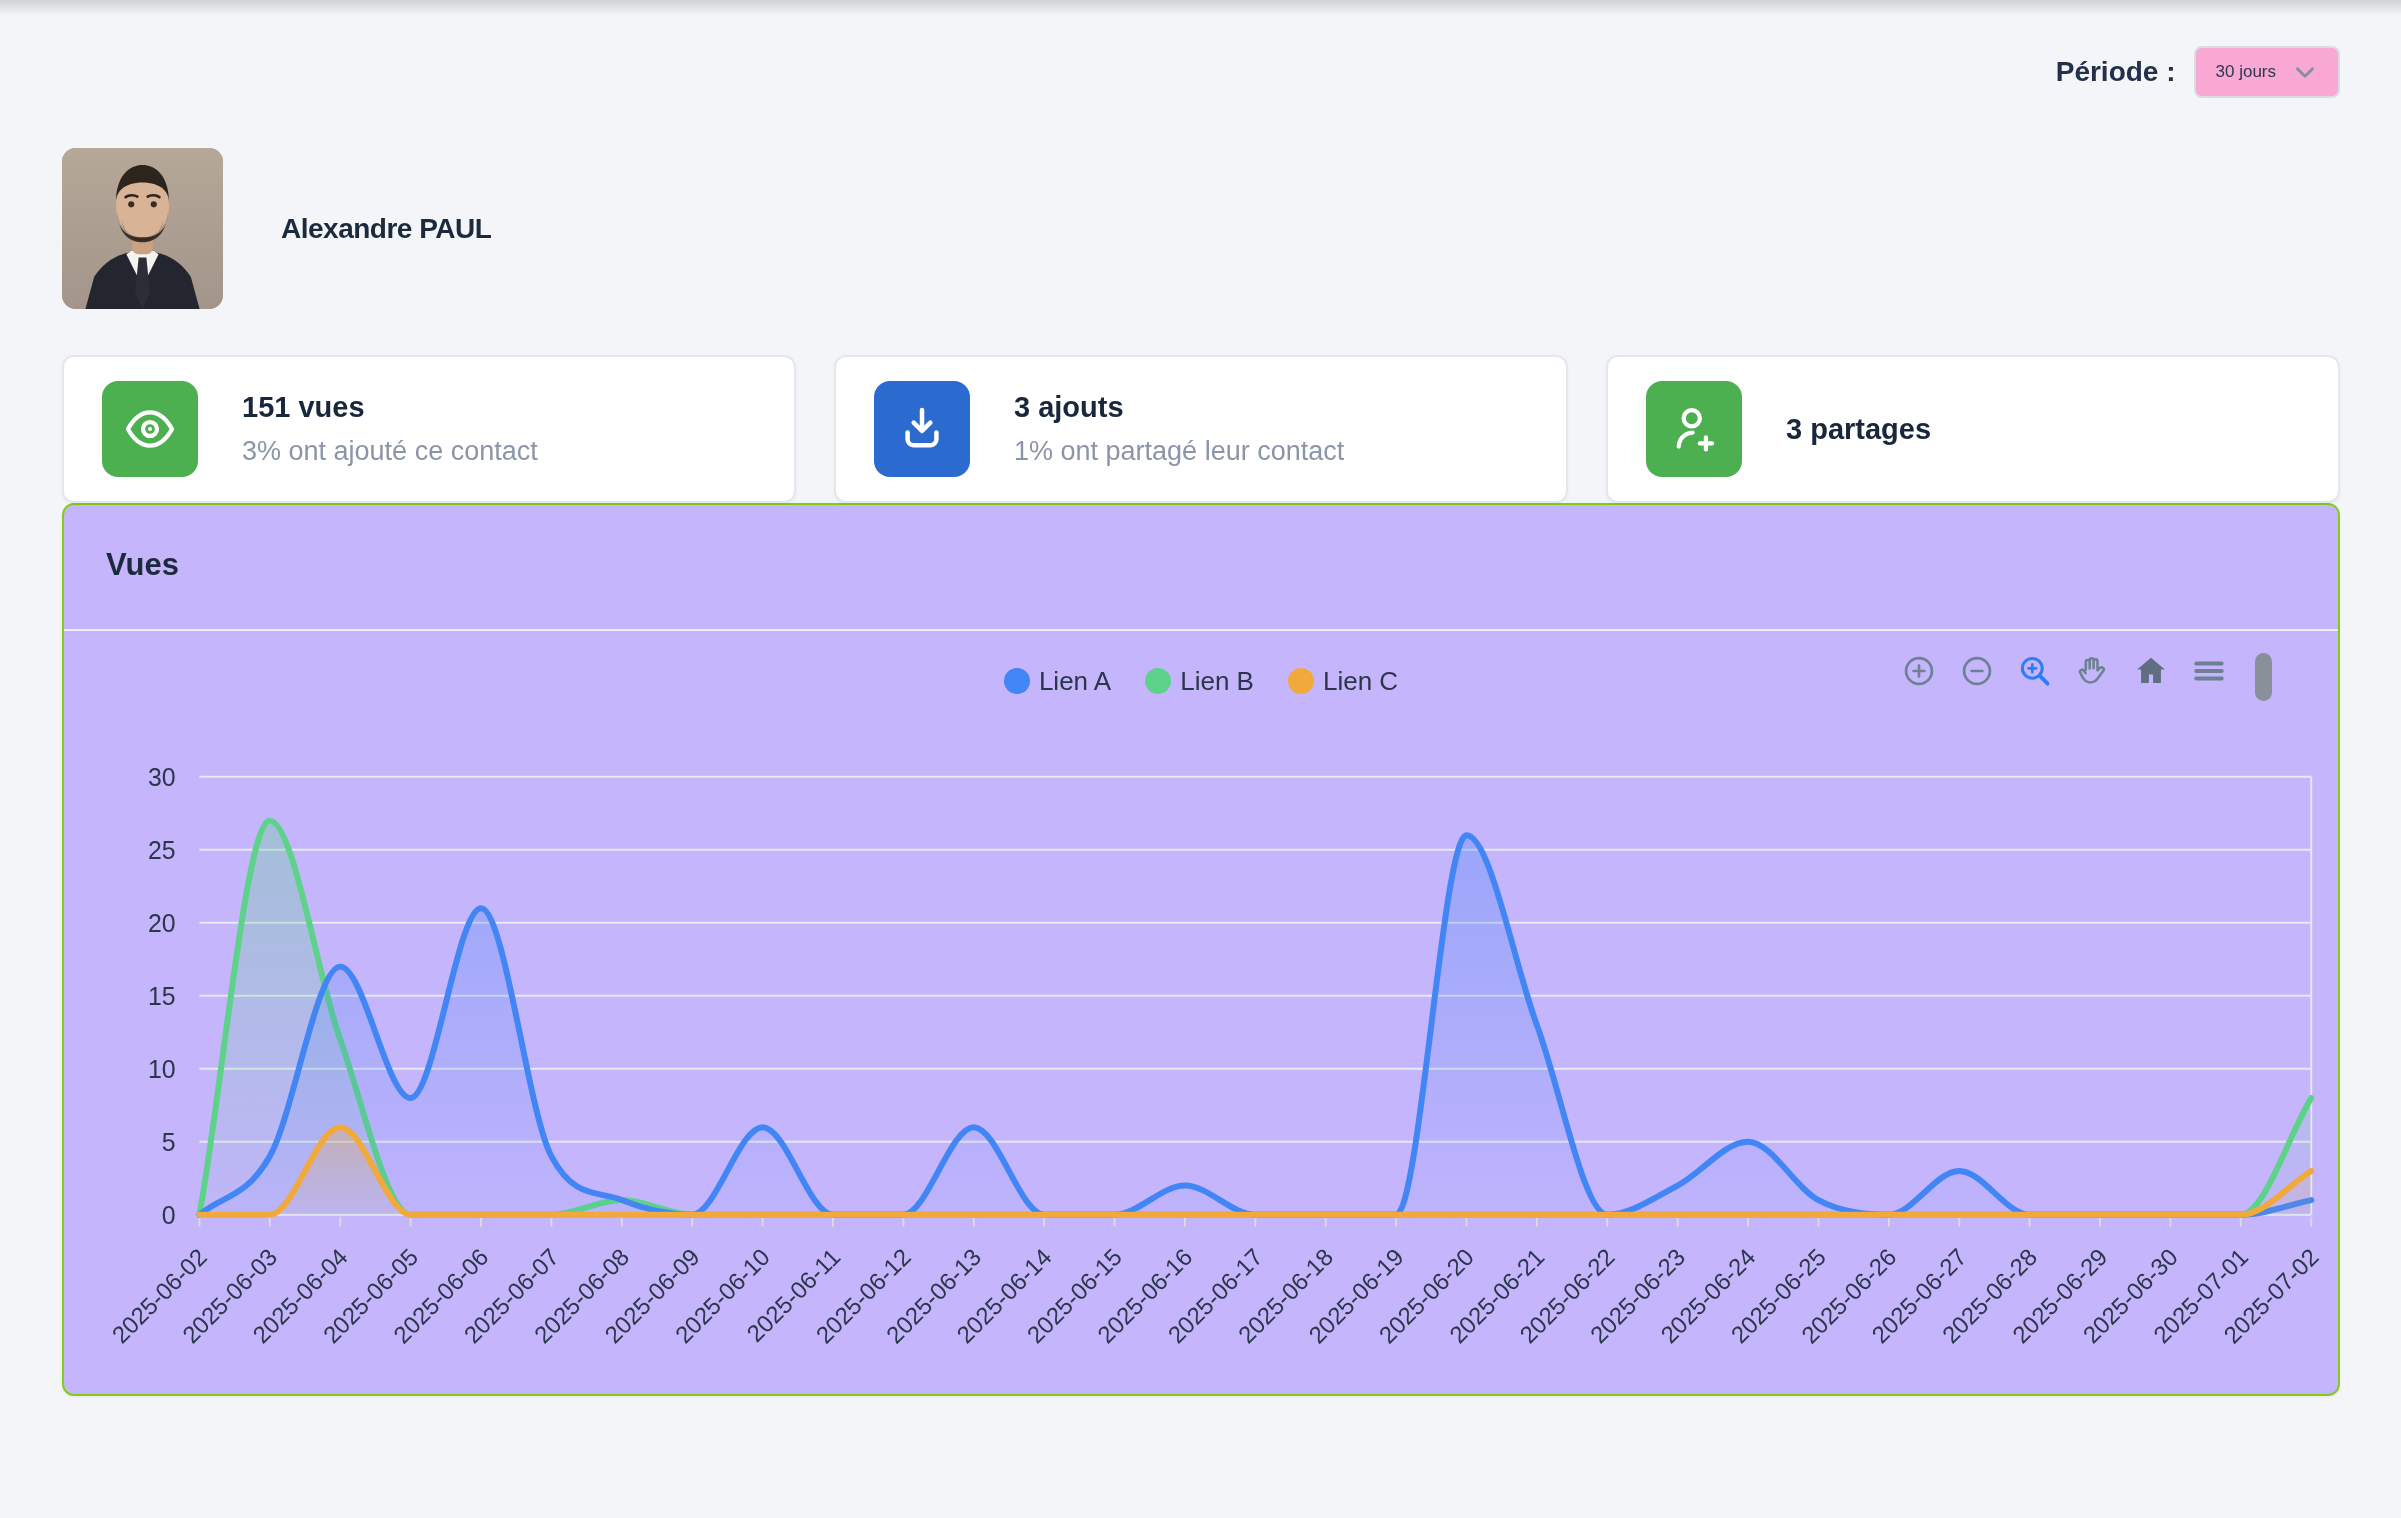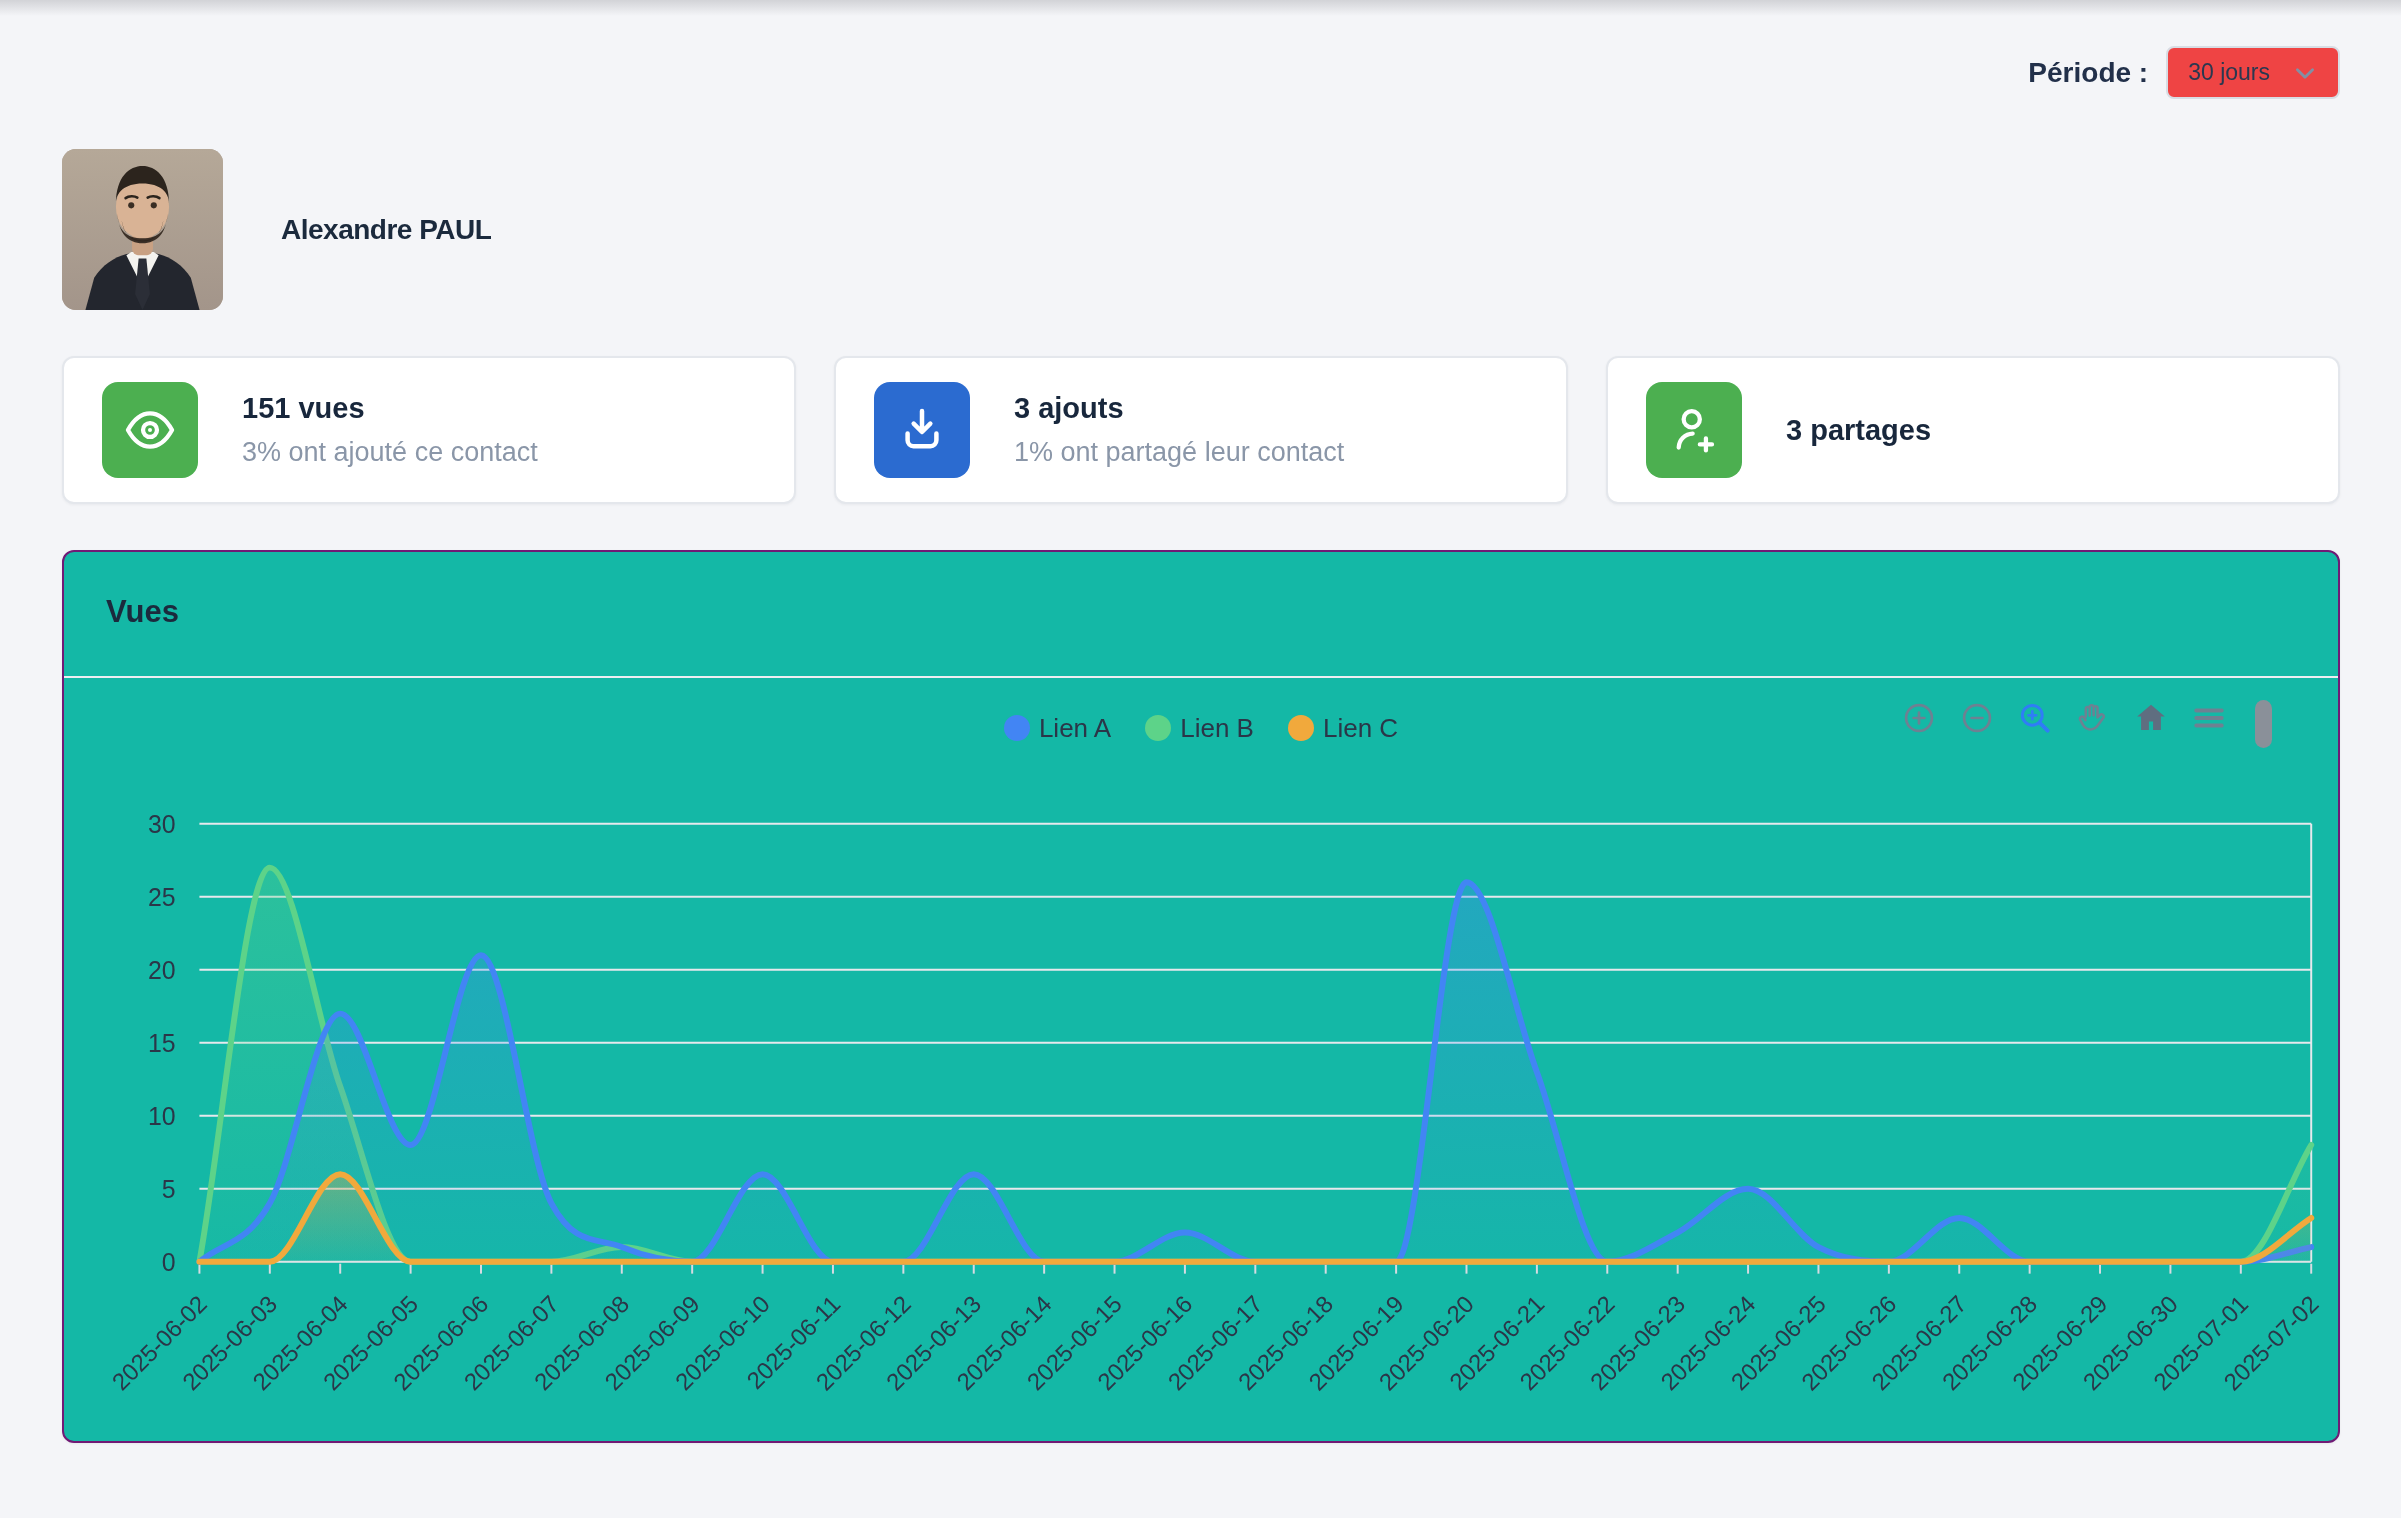--- a/index.html
+++ b/index.html
@@ -6,38 +6,38 @@
   body{
     width:2402px;height:1518px;overflow:hidden;position:relative;
     background:#f4f5f8;font-family:"Liberation Sans",sans-serif;color:#1b2a3d;
   }
   .top-shade{position:absolute;top:0;left:0;right:0;height:16px;
     background:linear-gradient(#d2d3d7,rgba(244,245,248,0));pointer-events:none;}
   .page{padding:0 62px;}
   
   .period-row{display:flex;justify-content:flex-end;align-items:center;gap:18px;padding-top:46px;}
   .period-label{font-size:28px;font-weight:600;color:#22304a;}
-  .period-select{display:flex;align-items:center;gap:22px;background:#ef4444;border:2px solid #d8dde4;
-    border-radius:8px;padding:11px 20px;font-size:23px;color:#2a3850;cursor:pointer;}
+  .period-select{display:flex;align-items:center;gap:16px;background:#f9a8d4;border:2px solid #d8dde4;
+    border-radius:8px;padding:11px 20px;font-size:17px;color:#2a3850;cursor:pointer;}
   .period-select .chev{display:flex;}
   
   .profile-row{display:flex;align-items:center;gap:58px;margin-top:50px;}
   .avatar{width:161px;height:161px;border-radius:14px;overflow:hidden;flex:0 0 auto;background:#b0a294;}
   .profile-name{font-size:28px;font-weight:700;color:#1b2a3d;letter-spacing:-0.5px;}
   
   .stats-row{display:flex;gap:38px;margin-top:46px;}
   .stat-card{flex:1;background:#fff;border:2px solid #e4e7ec;border-radius:12px;
     padding:24px 38px;display:flex;align-items:center;gap:44px;
     box-shadow:0 1px 3px rgba(16,24,40,.05);min-height:143px;box-sizing:border-box;}
   .stat-icon{width:96px;height:96px;border-radius:16px;display:flex;align-items:center;justify-content:center;flex:0 0 auto;}
   .stat-texts{display:flex;flex-direction:column;justify-content:center;}
   .stat-title{font-size:29px;font-weight:700;color:#18273c;}
   .stat-sub{font-size:27px;color:#8a96a8;margin-top:12px;}
   
-  .chart-card{background:#14b8a6;border:2px solid #701a75;border-radius:12px;margin-top:46px;
+  .chart-card{background:#c4b5fd;border:2px solid #84cc16;border-radius:12px;
     box-shadow:0 1px 3px rgba(16,24,40,.05);}
   .chart-header{padding:42px 42px 46px;border-bottom:2px solid #eceef2;}
   .chart-title{font-size:31px;font-weight:700;color:#1b2a3d;}
   .chart-body{position:relative;padding:0 16px 18px;}
   .chart-topbar{position:relative;height:100px;display:flex;align-items:center;justify-content:center;}
   .legend{display:flex;align-items:center;gap:34px;}
   .legend-item{display:flex;align-items:center;gap:9px;font-size:26px;color:#2b3648;cursor:pointer;}
   .legend-dot{width:26px;height:26px;border-radius:50%;}
   .toolbar{position:absolute;right:50px;top:22px;display:flex;align-items:flex-start;gap:22px;}
   .tool-btn{background:none;border:none;padding:0;margin:0;cursor:pointer;display:flex;}

